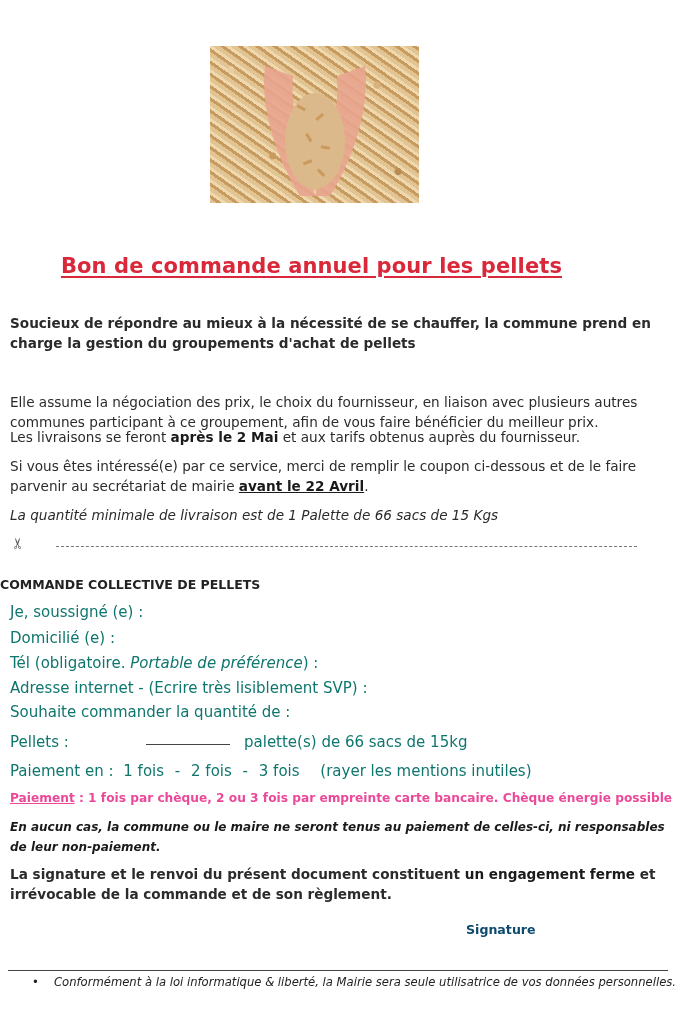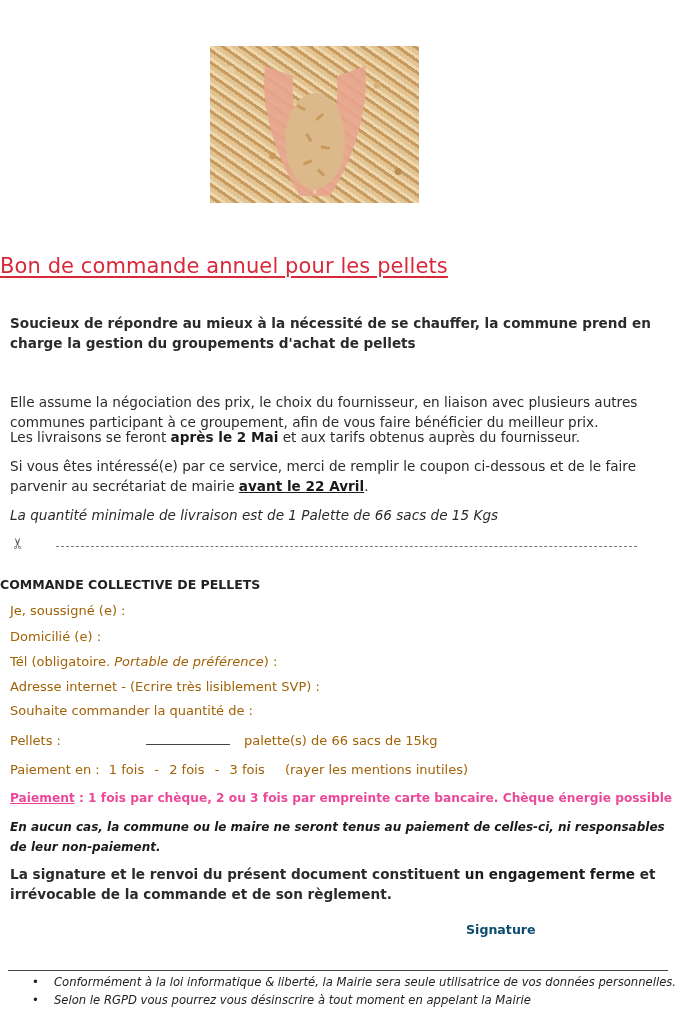--- a/index.html
+++ b/index.html
@@ -8,31 +8,31 @@
   .abs { position: absolute; }
   .photo { left: 210px; top: 46px; width: 209px; height: 157px; overflow: hidden;
            background:
              radial-gradient(circle at 10% 15%, #e9cf9f 0 3px, transparent 4px),
              radial-gradient(circle at 30% 70%, #c99a5c 0 3px, transparent 4px),
              radial-gradient(circle at 80% 25%, #d7b07a 0 3px, transparent 4px),
              radial-gradient(circle at 90% 80%, #b98b52 0 3px, transparent 4px),
              repeating-linear-gradient(35deg, #e2c493 0 4px, #c79a60 4px 7px, #efd8ad 7px 10px),
              #d8b680; }
   .hands { position: absolute; left: 45px; top: 0; width: 120px; height: 157px; }
-  .title { left: 0; width: 562px; top: 254px; text-align: left; font-size: 21px;
-           font-weight: normal; color: #d9283a; text-decoration: underline;
+  .title { left: 0; width: 562px; top: 254px; text-align: right; font-size: 21px;
+           font-weight: bold; color: #d9283a; text-decoration: underline;
            text-decoration-thickness: 2px; text-underline-offset: 3px; letter-spacing: 0.1px; }
   .para { left: 10px; width: 665px; font-size: 13.6px; line-height: 19.5px; color: #2b2b2b; }
   .para b { color: #1a1a1a; }
   .u { text-decoration: underline; }
   .italic { font-style: italic; }
   .scissors { left: 12px; top: 534px; font-size: 15px; color: #555; transform: rotate(-90deg); }
   .cutline { left: 56px; top: 546px; width: 581px; height: 0; border-top: 1px dashed #777; }
   .sec-title { left: 0; width: 630px; top: 577px; text-align: left; font-size: 12.5px; font-weight: bold; color: #222; }
-  .field { left: 10px; font-size: 13px; color: #a16207; }
+  .field { left: 10px; font-size: 15px; color: #0f766e; }
   .blank { left: 146px; top: 744px; width: 84px; height: 0; border-top: 1px solid #444; }
   .red { left: 10px; top: 791px; font-size: 12.2px; font-weight: bold; color: #ec4899; }
   .warn { left: 10px; top: 817px; width: 660px; font-size: 12px; line-height: 20px; font-weight: bold; font-style: italic; color: #1a1a1a; }
   .sig { left: 418px; top: 922px; font-size: 12.6px; font-weight: bold; color: #0c4a6e; margin-left: 48px; }
   .hr { left: 8px; top: 970px; width: 660px; height: 0; border-top: 1px solid #444; }
   .notes { left: 30px; top: 973px; margin: 0; padding: 0; list-style: none; font-size: 11.6px; font-style: italic; line-height: 18px; color: #222; }
   .notes li { position: relative; padding-left: 24px; white-space: nowrap; }
   .notes li::before { content: "•"; position: absolute; left: 2px; font-style: normal; }
 </style>
 </head>
@@ -101,14 +101,13 @@
 
 <div class="abs para" style="top:865px;font-weight:bold;">
   <span>La signature et le renvoi du présent document constituent </span><b>un engagement ferme</b><span> et irrévocable de la commande et de son règlement.</span>
 </div>
 
 <div class="abs sig">Signature</div>
 
 <div class="abs hr"></div>
 <ul class="abs notes">
   <li>Conformément à la loi informatique &amp; liberté, la Mairie sera seule utilisatrice de vos données personnelles.</li>
-  <li>Selon le RGPD vous pourrez vous désinscrire à tout moment en appelant la Mairie</li>
 </ul>
 
 </body></html>

